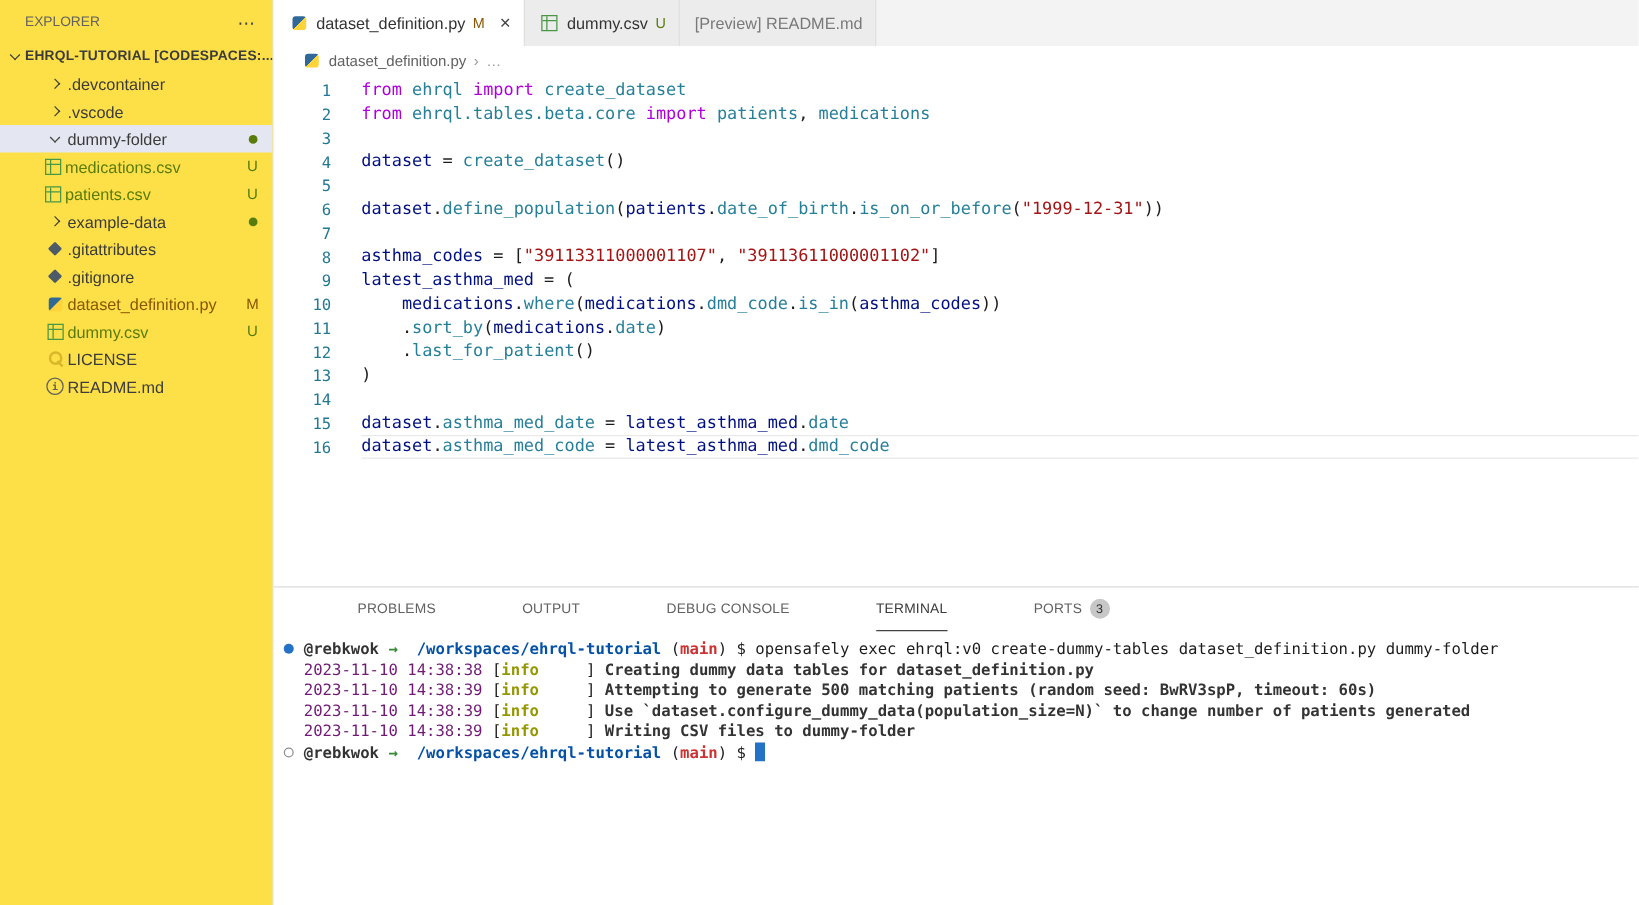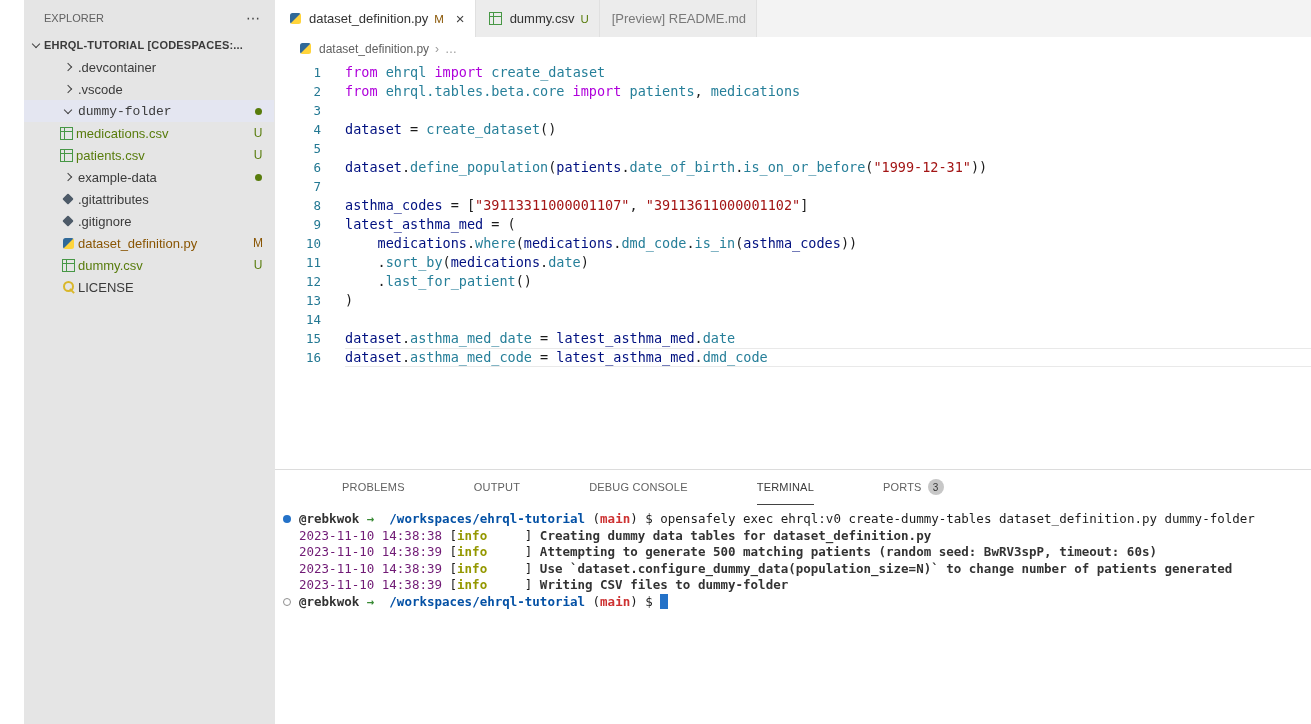--- a/index.html
+++ b/index.html
@@ -1,30 +1,30 @@
 <!DOCTYPE html>
 <html style="--keyword: #af00db; --type: #267f99; --variable: #001080; --string: #a31515; --modified: #895503; --untracked: #587c0c; --line-number: #237893; --prompt-path: #0451a5; --branch: #cd3131; --arrow: #388a34; --info: #949800; --cursor-blue: #2472c8; --selection-bg: #e4e6f1;"><head>
 <meta charset="utf-8">
 <style>
   * { margin:0; padding:0; box-sizing:border-box; }
   html,body { width:1311px; height:724px; overflow:hidden; background:#fff;
               font-family:"Liberation Sans", sans-serif; }
   .app { display:flex; width:1311px; height:724px; }
 
   
-  .sidebar { width:251px; flex:none; background:#e5e5e5; border-right:1px solid #e5e5e5;
-             font-size:13px; color:#3b3b3b; overflow:hidden;margin-left:24px; }
+  .sidebar { width:219px; flex:none; background:#fde047; border-right:1px solid #e5e5e5;
+             font-size:13px; color:#3b3b3b; overflow:hidden; }
   .sb-head { display:flex; justify-content:space-between; align-items:center;
              padding:10px 14px 8px 20px; font-size:11px; color:#616161; }
   .sb-more { font-size:14px; color:#424242; cursor:pointer; }
   .sb-root { display:flex; align-items:center; height:22px; padding-left:4px;
              font-size:11px; font-weight:700; letter-spacing:.2px; white-space:nowrap; overflow:hidden; }
   .row { display:flex; align-items:center; height:22px; padding-left:36px; cursor:pointer; white-space:nowrap; }
   .row.ind1 { padding-left:34px; }
-  .row.sel { background:var(--selection-bg,#e4e6f1);font-family:Liberation Mono, monospace; }
+  .row.sel { background:var(--selection-bg,#e4e6f1); }
   .row .lbl { margin-left:2px; overflow:hidden; text-overflow:ellipsis; flex:1; }
   .lbl.untracked { color:var(--untracked,#587c0c); }
   .lbl.modified  { color:var(--modified,#895503); }
   .gb { flex:none; width:16px; text-align:center; margin-right:8px; font-size:12px; }
   .gb.untracked { color:var(--untracked,#587c0c); }
   .gb.modified  { color:var(--modified,#895503); }
   .dotb { flex:none; width:7px; height:7px; border-radius:50%; background:var(--untracked,#587c0c); margin-right:12px; }
 
   
   .chev { width:16px; height:16px; flex:none; position:relative; }
@@ -158,20 +158,24 @@
         </div>
         <div class="row ind0">
           <span class="ic ic-csv"></span>
           <span class="lbl untracked">dummy.csv</span>
           <span class="gb untracked">U</span>
         </div>
         <div class="row ind0">
           <span class="ic ic-license"></span>
           <span class="lbl">LICENSE</span>
         </div>
+        <div class="row ind0">
+          <span class="ic ic-info"></span>
+          <span class="lbl">README.md</span>
+        </div>
       </div>
   </aside>
 
   <main class="editor-col">
     <div class="tabbar" id="tabs">
         <div class="tab active">
           <span class="ic ic-py"></span>
           <span class="tlbl">dataset_definition.py</span>
           <span class="gb modified">M</span>
           <span class="close">×</span>

